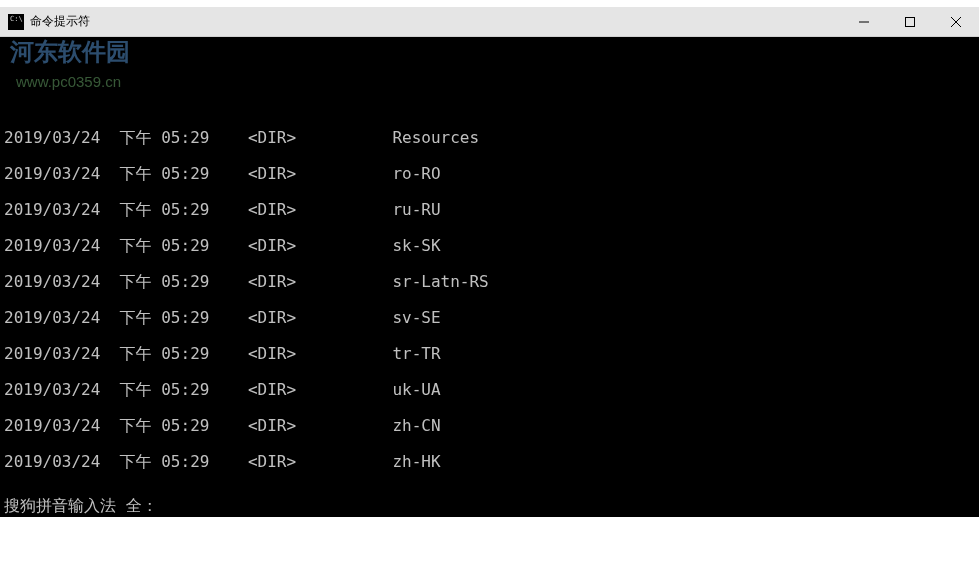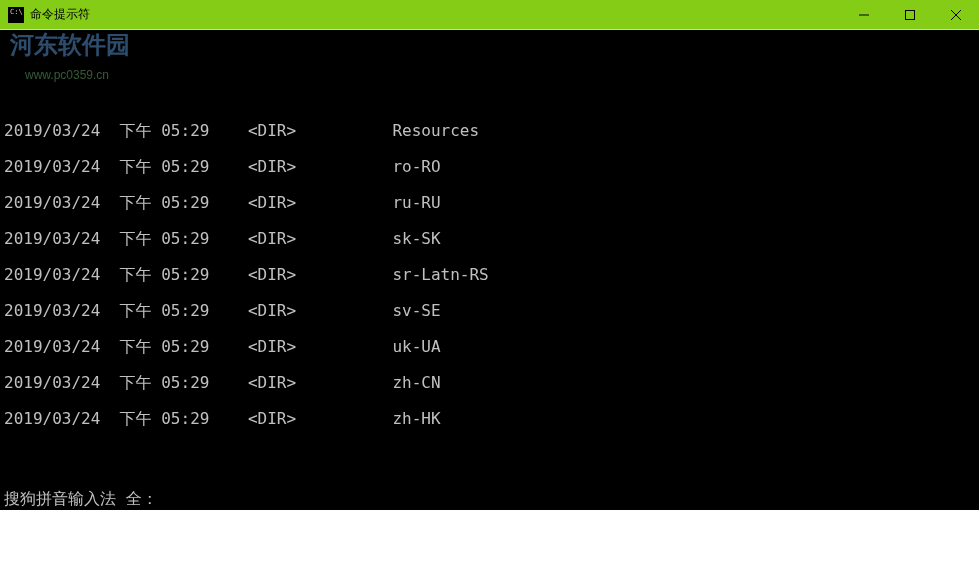--- a/index.html
+++ b/index.html
@@ -11,24 +11,25 @@
       font-family: "NSimSun", "SimSun", "Consolas", monospace;
       font-size: 14px;
       background: #fff;
       width: 979px;
       height: 574px;
       overflow: hidden;
       position: relative;
     }
     .titlebar {
       height: 30px;
-      background: #84cc16;
+      background: #e5e5e5;
       display: flex;
       align-items: center;
       border-bottom: 1px solid #d0d0d0;
+      margin-top: 7px;
     }
     .titlebar-icon {
       width: 16px;
       height: 16px;
       margin-left: 8px;
       margin-right: 6px;
       background: #000;
       display: inline-block;
       position: relative;
     }
@@ -80,23 +81,23 @@
       color: rgba(80, 140, 200, 0.55);
       font-size: 24px;
       font-family: "Microsoft YaHei", sans-serif;
       font-weight: bold;
       pointer-events: none;
       z-index: 2;
     }
     .watermark-sub {
       position: absolute;
       top: 36px;
-      left: 25px;
+      left: 16px;
       color: rgba(100, 160, 100, 0.55);
-      font-size: 12px;
+      font-size: 15px;
       font-family: Arial, sans-serif;
       pointer-events: none;
       z-index: 2;
     }
     .terminal-content {
       position: relative;
       z-index: 1;
     }
     .dir-row {
       display: block;
@@ -136,20 +137,21 @@
 <div class="terminal">
   <div class="watermark">河东软件园</div>
   <div class="watermark-sub">www.pc0359.cn</div>
   <div class="terminal-content">
 <span class="dir-row"><span>2019/03/24</span>  <span>下午 05:29</span>    <span>&lt;DIR&gt;</span>          <span>Resources</span></span>
 <span class="dir-row"><span>2019/03/24</span>  <span>下午 05:29</span>    <span>&lt;DIR&gt;</span>          <span>ro-RO</span></span>
 <span class="dir-row"><span>2019/03/24</span>  <span>下午 05:29</span>    <span>&lt;DIR&gt;</span>          <span>ru-RU</span></span>
 <span class="dir-row"><span>2019/03/24</span>  <span>下午 05:29</span>    <span>&lt;DIR&gt;</span>          <span>sk-SK</span></span>
 <span class="dir-row"><span>2019/03/24</span>  <span>下午 05:29</span>    <span>&lt;DIR&gt;</span>          <span>sr-Latn-RS</span></span>
 <span class="dir-row"><span>2019/03/24</span>  <span>下午 05:29</span>    <span>&lt;DIR&gt;</span>          <span>sv-SE</span></span>
+<span class="dir-row"><span>2019/03/24</span>  <span>下午 05:29</span>    <span>&lt;DIR&gt;</span>          <span>tr-TR</span></span>
 <span class="dir-row"><span>2019/03/24</span>  <span>下午 05:29</span>    <span>&lt;DIR&gt;</span>          <span>uk-UA</span></span>
 <span class="dir-row"><span>2019/03/24</span>  <span>下午 05:29</span>    <span>&lt;DIR&gt;</span>          <span>zh-CN</span></span>
 <span class="dir-row"><span>2019/03/24</span>  <span>下午 05:29</span>    <span>&lt;DIR&gt;</span>          <span>zh-HK</span></span>
 
 
 
   </div>
   <div class="ime-status">搜狗拼音输入法 全：</div>
 </div>
 

